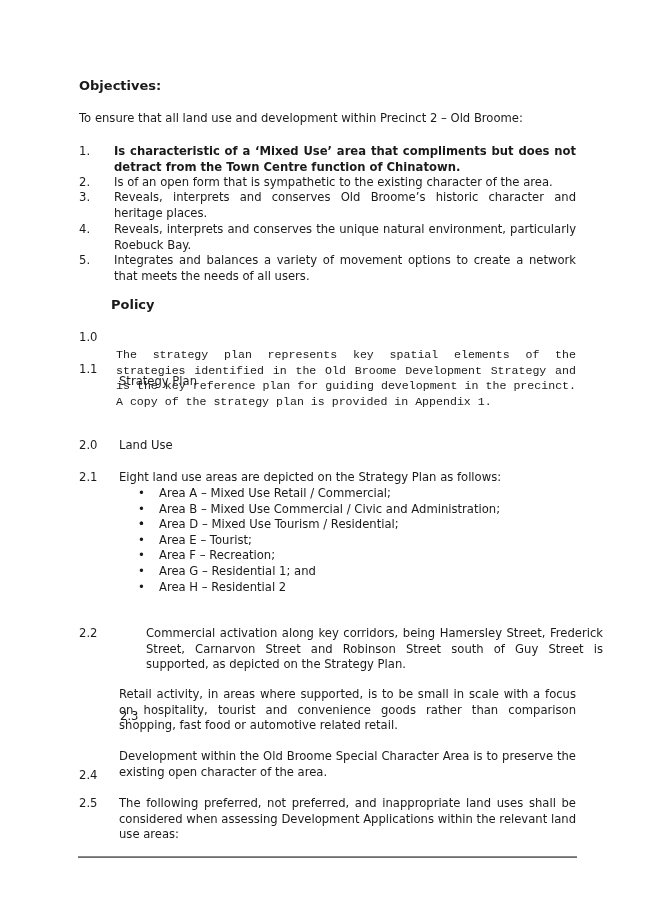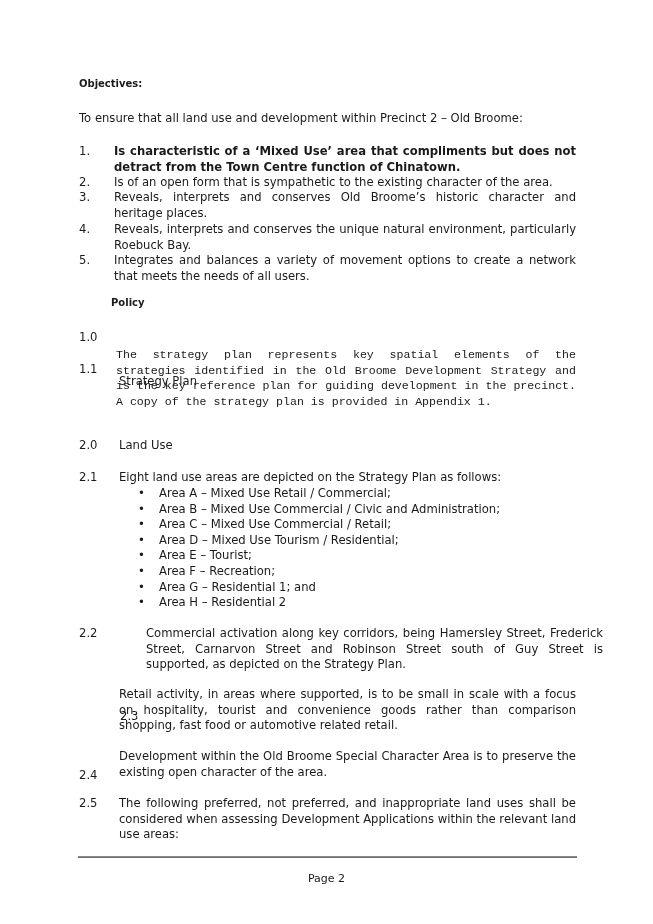--- a/index.html
+++ b/index.html
@@ -1,20 +1,20 @@
 <!DOCTYPE html>
 <html><head>
 <meta charset="utf-8">
 <style>
   html, body { margin: 0; padding: 0; background: #ffffff; }
   body { width: 653px; height: 924px; position: relative; overflow: hidden;
          font-family: "DejaVu Sans", sans-serif; color: #1a1a1a; font-size: 11.6px; }
   .page { position: absolute; left: 0; top: 0; width: 653px; height: 924px; }
   .abs { position: absolute; }
-  .heading { font-weight: bold; font-size: 10px; }
+  .heading { font-weight: bold; font-size: 13px; }
   .line { position: absolute; white-space: nowrap; line-height: 15.5px; }
   .num { position: absolute; }
   .para { position: absolute; text-align: justify; line-height: 15.6px; }
   .bullet-list { position: absolute; left: 138px; margin: 0; padding: 0; list-style: none; }
   .bullet-list li { position: relative; padding-left: 21px; line-height: 15.6px; white-space: nowrap; }
   .bullet-list li .dot { position: absolute; left: 0; top: 0; }
   .rule { position: absolute; left: 78px; width: 499px; top: 856px; height: 1px; background: #6f6f6f; border-top: 1px solid #8a8a8a; }
   .footer { position: absolute; top: 872px; left: 0; width: 653px; text-align: center; font-size: 11px; }
 </style>
 </head>
@@ -64,21 +64,21 @@
     <span class="num" style="left:79px; top:438px;">2.0</span>
     <span class="line" style="left:119px; top:438px;">Land Use</span>
   </div>
 
   <div>
     <span class="num" style="left:79px; top:470px;">2.1</span>
     <span class="line" style="left:119px; top:470px;">Eight land use areas are depicted on the Strategy Plan as follows:</span>
     <ul class="bullet-list" style="top:486px;">
       <li><span class="dot">•</span><span>Area A – Mixed Use Retail / Commercial;</span></li>
       <li><span class="dot">•</span><span>Area B – Mixed Use Commercial / Civic and Administration;</span></li>
-      <li><span class="dot">•</span><span>Area C – Mixed Use Commercial / Retail;</span></li>
+      <li><span class="dot">•</span></li>
       <li><span class="dot">•</span><span>Area D – Mixed Use Tourism / Residential;</span></li>
       <li><span class="dot">•</span><span>Area E – Tourist;</span></li>
       <li><span class="dot">•</span><span>Area F – Recreation;</span></li>
       <li><span class="dot">•</span><span>Area G – Residential 1; and</span></li>
       <li><span class="dot">•</span><span>Area H – Residential 2</span></li>
     </ul>
   </div>
 
   <div>
     <span class="num" style="left:79px; top:626px;">2.2</span>
@@ -94,14 +94,13 @@
     <span class="num" style="left:79px; top:768px;">2.4</span>
     <div class="para" style="left:119px; top:749px; width:457px;">Development within the Old Broome Special Character Area is to preserve the existing open character of the area.</div>
   </div>
 
   <div>
     <span class="num" style="left:79px; top:796px;">2.5</span>
     <div class="para" style="left:119px; top:796px; width:457px;">The following preferred, not preferred, and inappropriate land uses shall be considered when assessing Development Applications within the relevant land use areas:</div>
   </div>
 
   <div class="rule"></div>
-  <div class="footer">Page 2</div>
 </div>
 
 </body></html>

